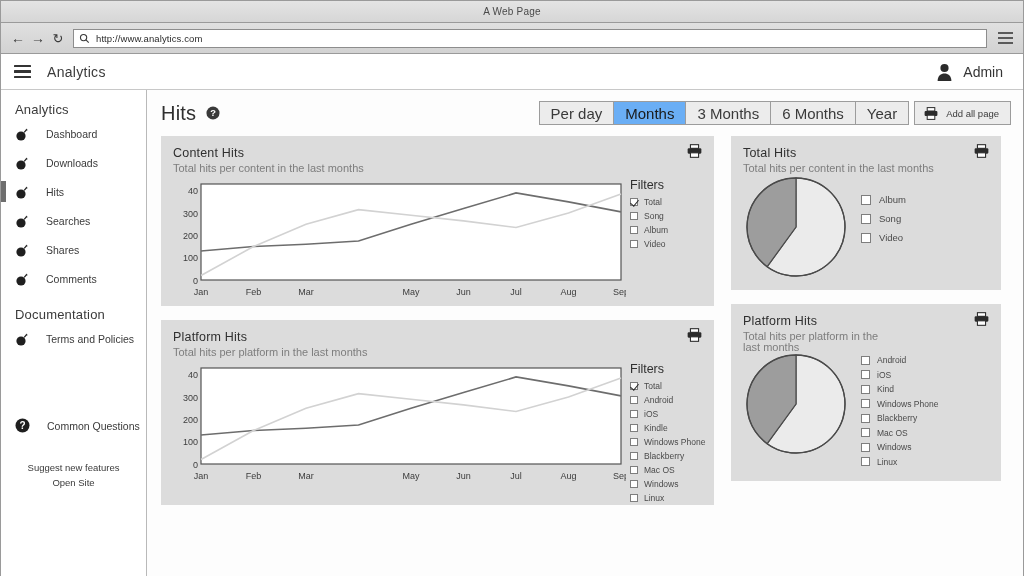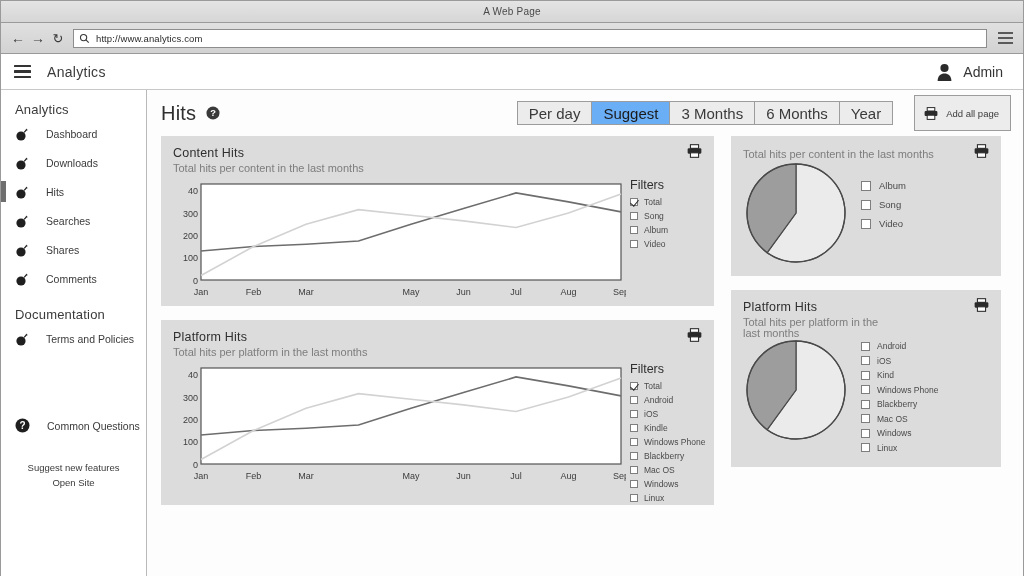--- a/index.html
+++ b/index.html
@@ -221,22 +221,22 @@
     color: #3a3a3a;
     border-right: 1px solid #9c9c9c;
     background: #ececec;
   }
   .seg:last-child { border-right: none; }
   .seg.selected { background: #6aaef5; color: #1b1b1b; }
   .addpage {
     display: flex;
     align-items: center;
     gap: 8px;
-    height: 36px;
-    margin-left: 21px;
+    height: 24px;
+    margin-left: 5px;
     padding: 0 11px 0 9px;
     background: #ececec;
     border: 1px solid #9c9c9c;
     box-sizing: border-box;
     font-size: 9.5px;
     color: #3a3a3a;
   }
   .printer-icon { width: 14px; height: 13px; flex: 0 0 auto; }
 
   .columns {
@@ -464,21 +464,21 @@
       <div class="pagehead">
         <span class="pagetitle">Hits</span>
         <svg class="help-icon" viewBox="0 0 15 15">
           <circle cx="7.5" cy="7.5" r="7" fill="#3a3a3a"></circle>
           <text x="7.5" y="11" text-anchor="middle" font-size="10" font-family="Liberation Sans, sans-serif" font-weight="bold" fill="#fff">?</text>
         </svg>
         <div class="spacer"></div>
 
         <div class="segmented">
           <div class="seg">Per day</div>
-          <div class="seg selected">Suggest</div>
+          <div class="seg selected">Months</div>
           <div class="seg">3 Months</div>
           <div class="seg">6 Months</div>
           <div class="seg">Year</div>
         </div>
 
         <div class="addpage">
           <svg class="printer-icon" viewBox="0 0 14 13">
             <rect x="3.2" y="0.6" width="7.6" height="3.4" fill="#fff" stroke="#2b2b2b" stroke-width="1"></rect>
             <rect x="0.6" y="4" width="12.8" height="5" rx="1" fill="#2b2b2b"></rect>
             <rect x="3.2" y="8.2" width="7.6" height="4.2" fill="#fff" stroke="#2b2b2b" stroke-width="1"></rect>
@@ -621,20 +621,21 @@
                 </div>
               </div>
             </div>
           </div>
         </div>
 
         <div class="colright">
 
           <div class="panel">
             <div class="panel-head">
+              <div class="panel-title">Total Hits</div>
               <div class="panel-sub">Total hits per content in the last months</div>
             </div>
             <div class="panel-print">
               <svg width="15" height="14" viewBox="0 0 14 13">
                 <rect x="3.2" y="0.6" width="7.6" height="3.4" fill="#fff" stroke="#2b2b2b" stroke-width="1"></rect>
                 <rect x="0.6" y="4" width="12.8" height="5" rx="1" fill="#2b2b2b"></rect>
                 <rect x="3.2" y="8.2" width="7.6" height="4.2" fill="#fff" stroke="#2b2b2b" stroke-width="1"></rect>
               </svg>
             </div>
 

